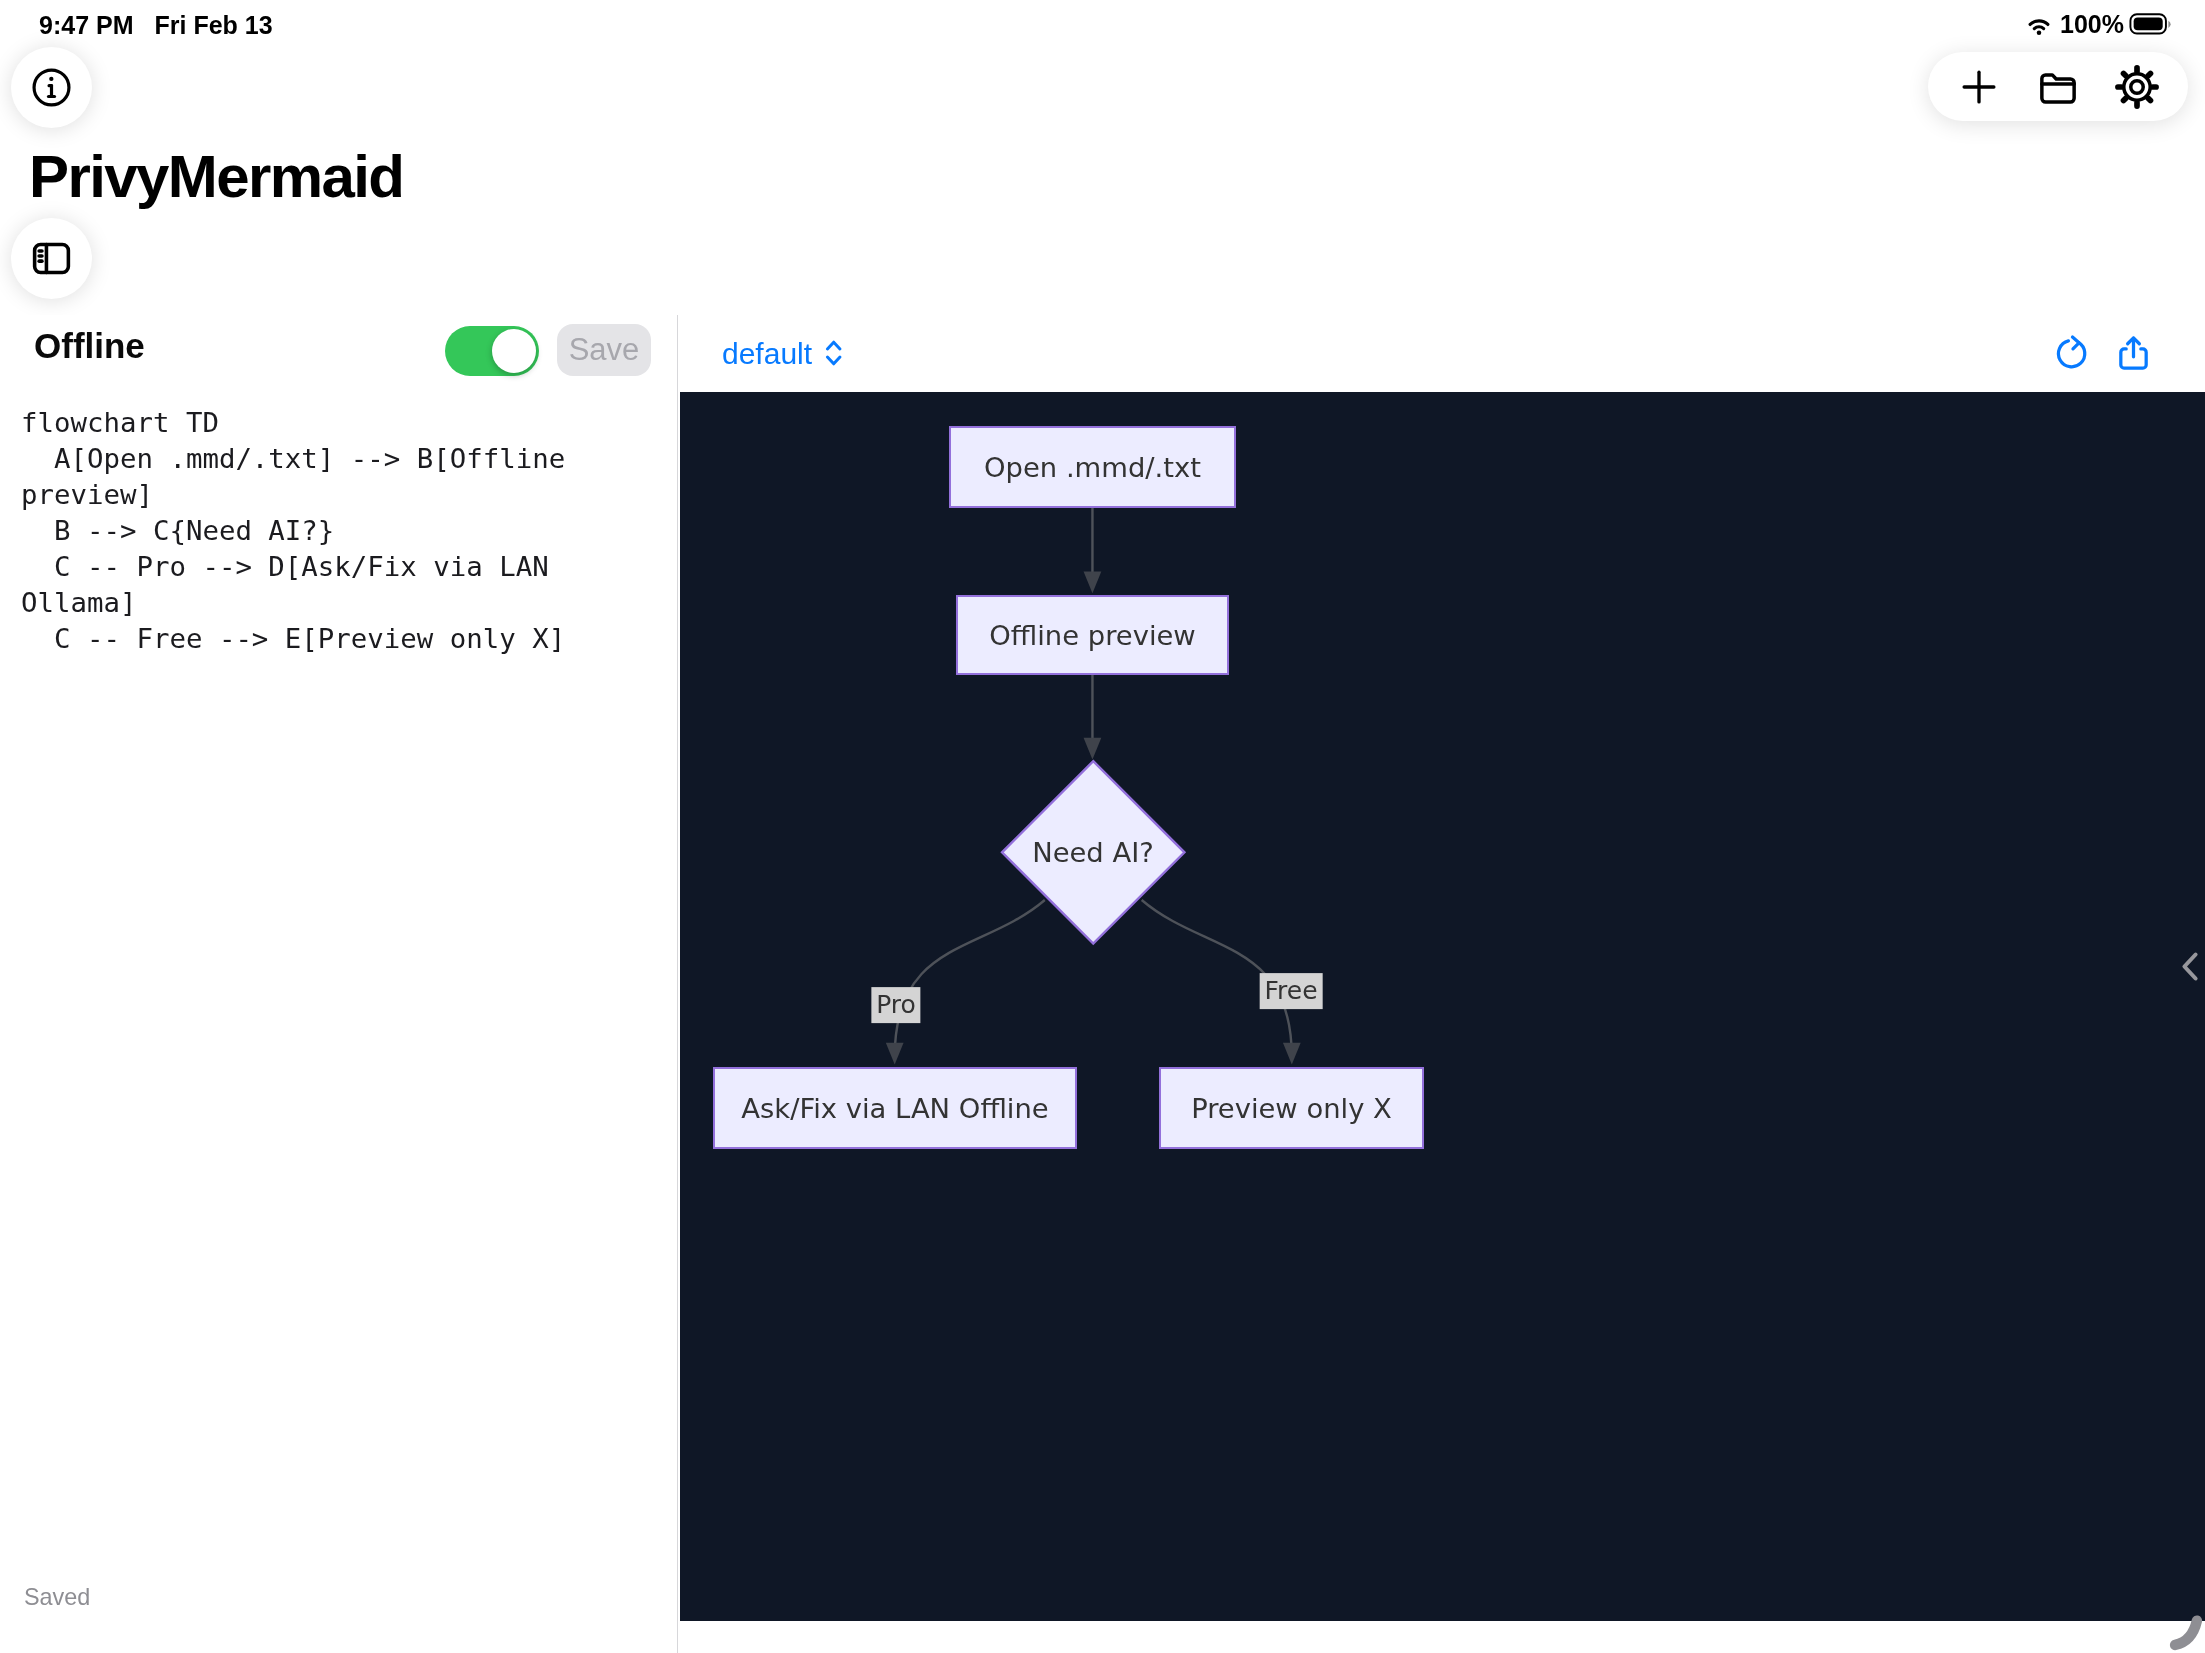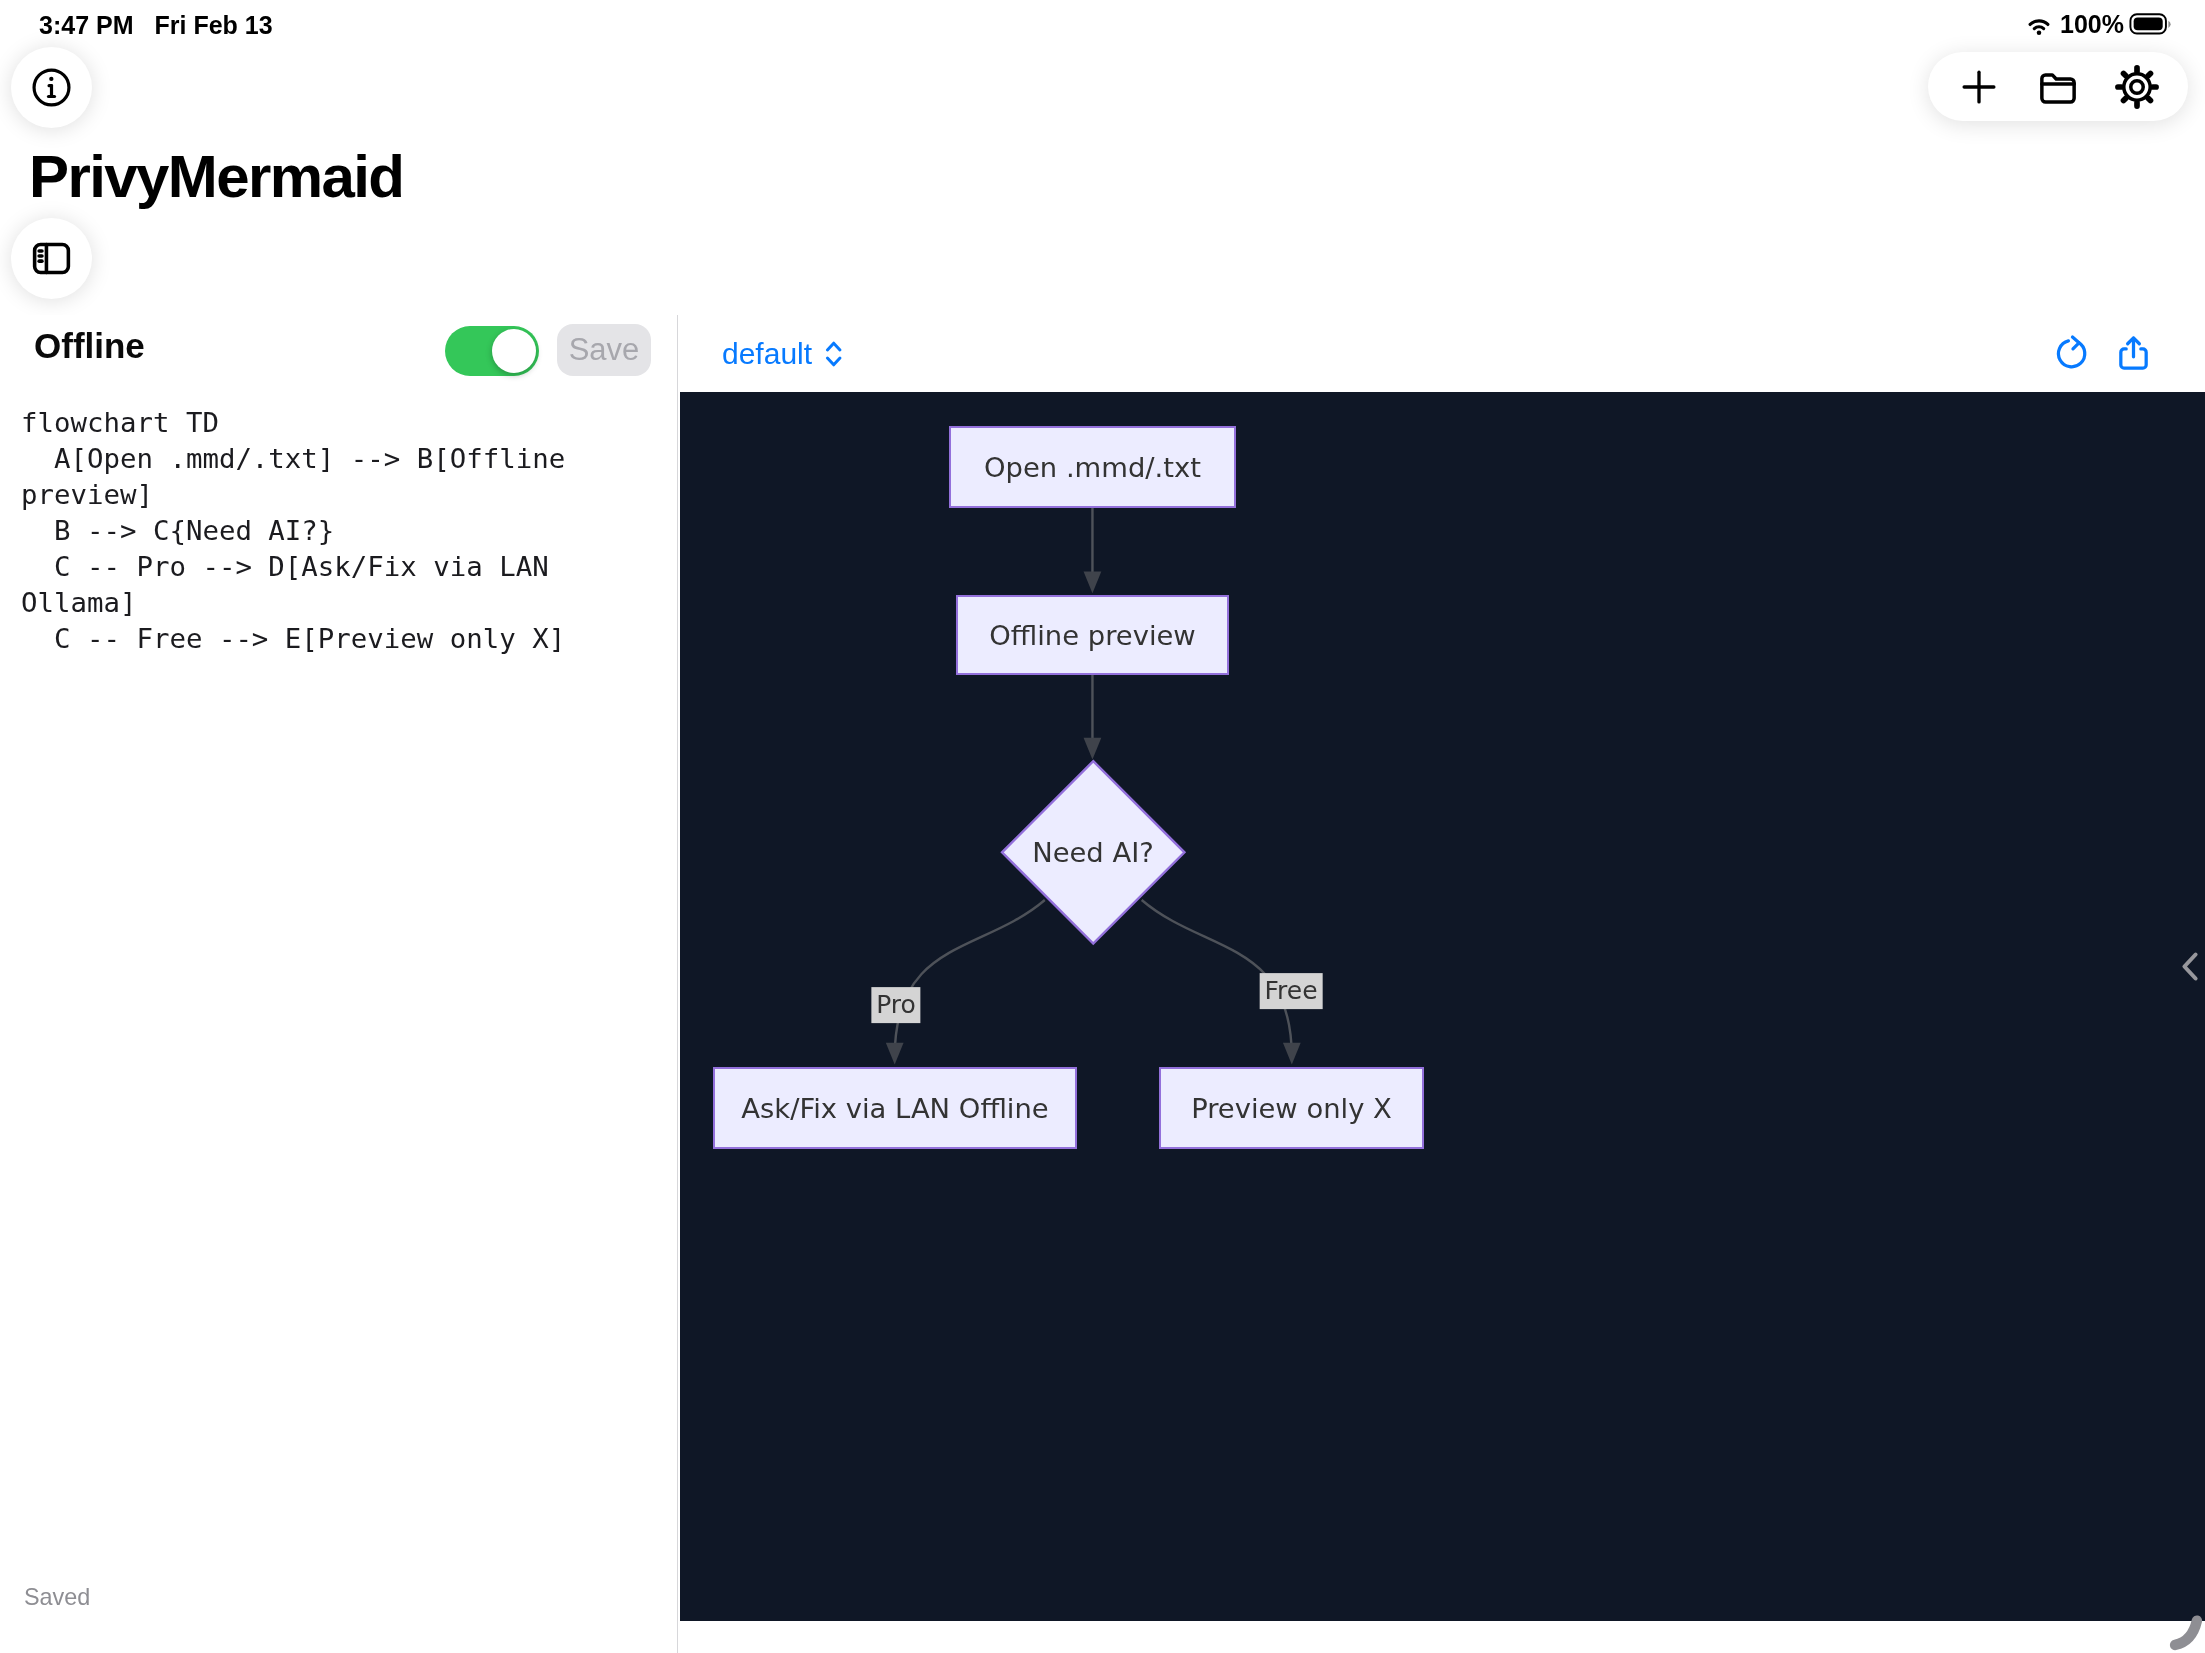--- a/index.html
+++ b/index.html
@@ -50,21 +50,21 @@
     font-family:"DejaVu Sans Mono", monospace;
     font-size:27.4px;line-height:36px;color:#1b1b1f;
     white-space:pre-wrap;word-wrap:break-word;
   }
   .saved-label{position:absolute;left:24px;top:1584px;font-size:23.4px;color:#8e8e93;}
   
   .preview-header{
     position:absolute;left:680px;top:315px;width:1526px;height:77px;background:#fff;
     display:flex;align-items:center;
   }
-  .theme-btn{display:flex;align-items:center;gap:8px;margin-left:42px;color:#077aff;font-size:30px;cursor:pointer;}
+  .theme-btn{display:flex;gap:8px;margin-left:42px;color:#077aff;font-size:30px;cursor:pointer;}
   .ph-actions{margin-left:auto;display:flex;align-items:center;gap:19.4px;padding-right:52px;}
   .ph-actions .pbtn{width:42px;height:42px;display:flex;align-items:center;justify-content:center;cursor:pointer;}
   .canvas{
     position:absolute;left:680px;top:392px;width:1770px;height:1229px;
     background:#0f1726;position:absolute;overflow:hidden;
   }
   
   .node{
     position:absolute;background:#ECECFF;border:2.4px solid #9370DB;box-sizing:border-box;
     display:flex;align-items:center;justify-content:center;
@@ -82,21 +82,21 @@
   .edges-svg{position:absolute;left:0;top:0;}
   
   .collapse-chevron{position:absolute;left:2178px;top:948px;cursor:pointer;}
   .corner-arc{position:absolute;left:2163px;top:1611px;}
 </style>
 </head>
 <body>
 
 <div class="statusbar">
   <div class="sb-left">
-    <span>3:47 PM</span>
+    <span>9:47 PM</span>
     <span>Fri Feb 13</span>
   </div>
   <div class="sb-right">
     <span style="display:flex;">
       <svg width="32" height="24" viewBox="0 0 24 20" fill="none" stroke="#000" stroke-width="2.6" stroke-linecap="round">
         <path d="M4.6 10.4 A10.5 10.5 0 0 1 19.4 10.4"></path>
         <path d="M8.1 13.9 A5.6 5.6 0 0 1 15.9 13.9"></path>
         <circle cx="12" cy="17.3" r="1.9" fill="#000" stroke="none"></circle>
       </svg>
     </span>

